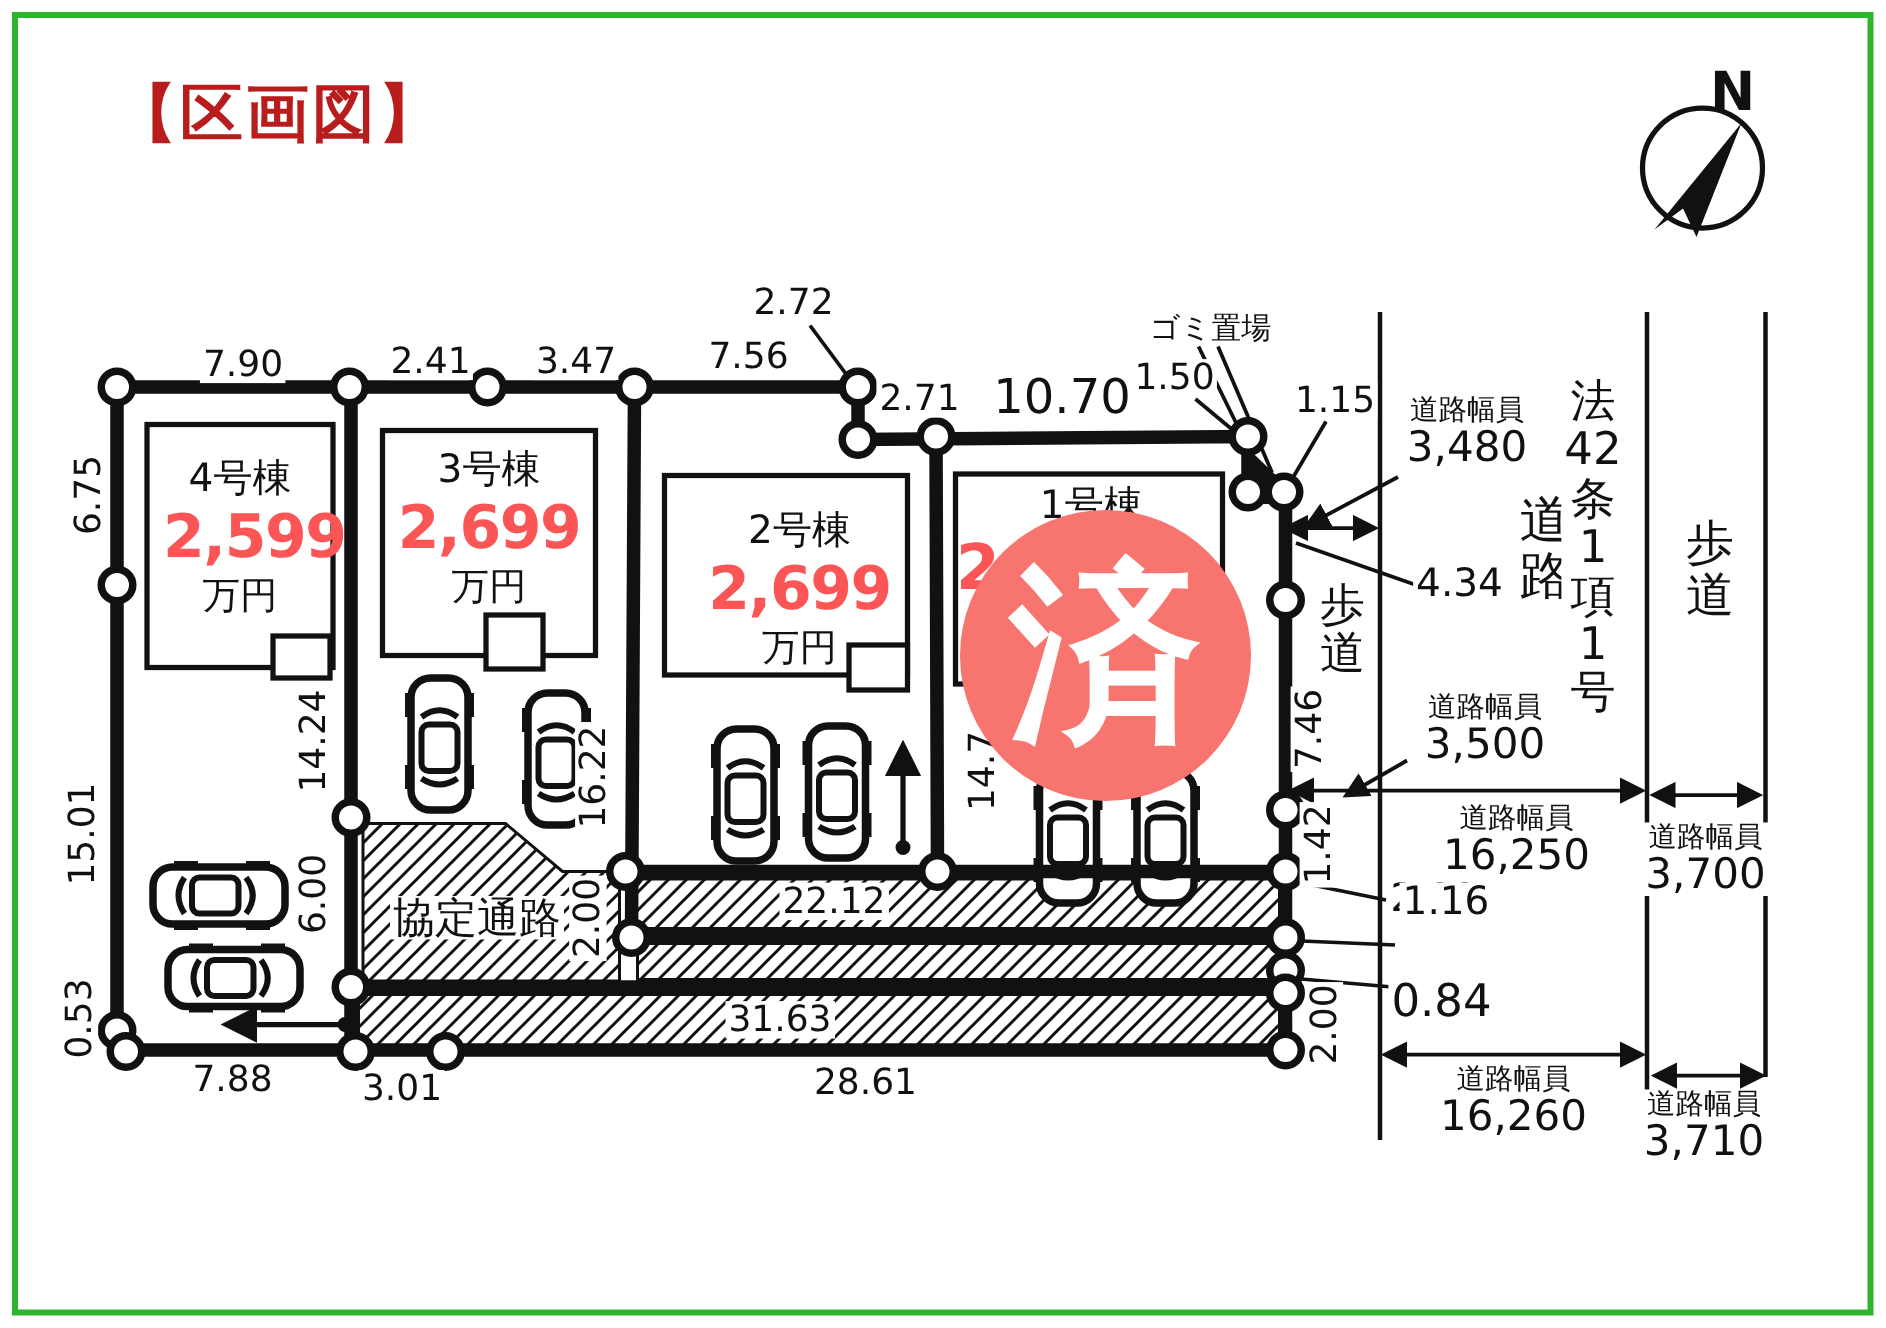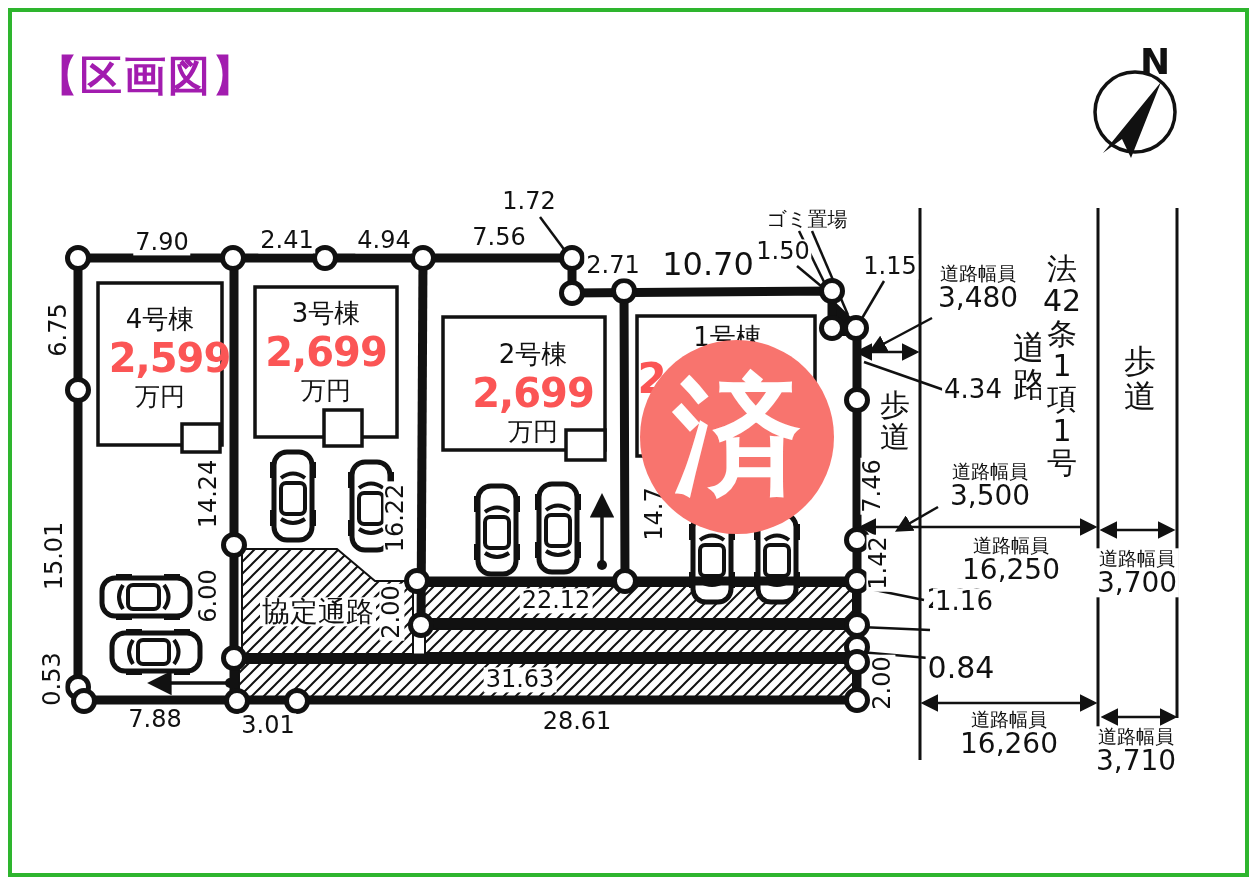--- a/index.html
+++ b/index.html
@@ -22,21 +22,21 @@
        font-size:42px;font-weight:bold;z-index:2;}
   #stamp{position:absolute;left:640px;top:340px;width:194px;height:194px;border-radius:50%;
        display:flex;align-items:center;justify-content:center;color:#fff;font-size:128px;
        font-weight:bold;z-index:3;}
 </style>
 </head>
 <body>
 
 <div id="frame">
   <div id="border" style="border-color: rgb(46, 181, 46);"></div>
-  <div id="page-title" style="color: #a21caf;">【区画図】</div>
+  <div id="page-title" style="color: #b91c1c; margin-left: 40px;">【区画図】</div>
 
   <svg id="diagram" width="1257" height="885" viewBox="0 0 1257 885">
     <defs>
       <pattern id="hatch" width="12" height="12" patternUnits="userSpaceOnUse">
         <path d="M-3,15 L15,-3 M-9,9 L9,-9 M3,21 L21,3" stroke="#111" stroke-width="2" fill="none"></path>
       </pattern>
       <marker id="ah" viewBox="0 0 10 10" refX="8" refY="5" markerWidth="7" markerHeight="7" orient="auto-start-reverse">
         <path d="M0,0 L10,5 L0,10 z" fill="#111"></path>
       </marker>
       <g id="car">
@@ -155,23 +155,23 @@
 
     <g>
       <circle cx="1135" cy="112" r="40" fill="none" stroke="#111" stroke-width="3.5"></circle>
       <path d="M1161,82 L1103,153 L1122,139 L1131,158 Z" fill="#111"></path>
     </g>
   </svg>
 
   <div id="ann-layer">
       <div class="ann" style="left: 162px; top: 243px; font-size: 24px; transform: translate(-50%, -50%);">7.90</div>
       <div class="ann" style="left: 287px; top: 241px; font-size: 24px; transform: translate(-50%, -50%);">2.41</div>
-      <div class="ann" style="left: 384px; top: 241px; font-size: 24px; transform: translate(-50%, -50%);">4.94</div>
+      <div class="ann" style="left: 384px; top: 241px; font-size: 24px; transform: translate(-50%, -50%);">3.47</div>
       <div class="ann" style="left: 499px; top: 238px; font-size: 24px; transform: translate(-50%, -50%);">7.56</div>
-      <div class="ann" style="left: 529px; top: 202px; font-size: 24px; transform: translate(-50%, -50%);">1.72</div>
+      <div class="ann" style="left: 529px; top: 202px; font-size: 24px; transform: translate(-50%, -50%);">2.72</div>
       <div class="ann" style="left: 613px; top: 266px; font-size: 24px; transform: translate(-50%, -50%);">2.71</div>
       <div class="ann" style="left: 708px; top: 265px; font-size: 32px; transform: translate(-50%, -50%);">10.70</div>
       <div class="ann" style="left: 783px; top: 252px; font-size: 24px; transform: translate(-50%, -50%);">1.50</div>
       <div class="ann" style="left: 890px; top: 267px; font-size: 24px; transform: translate(-50%, -50%);">1.15</div>
       <div class="ann" style="left: 807px; top: 219px; font-size: 20px; transform: translate(-50%, -50%);">ゴミ置場</div>
       <div class="ann" style="left: 59px; top: 330px; font-size: 24px; transform: translate(-50%, -50%) rotate(-90deg);">6.75</div>
       <div class="ann" style="left: 55px; top: 556px; font-size: 24px; transform: translate(-50%, -50%) rotate(-90deg);">15.01</div>
       <div class="ann" style="left: 53px; top: 679px; font-size: 24px; transform: translate(-50%, -50%) rotate(-90deg);">0.53</div>
       <div class="ann" style="left: 209px; top: 494px; font-size: 24px; transform: translate(-50%, -50%) rotate(-90deg);">14.24</div>
       <div class="ann" style="left: 209px; top: 596px; font-size: 24px; transform: translate(-50%, -50%) rotate(-90deg);">6.00</div>

